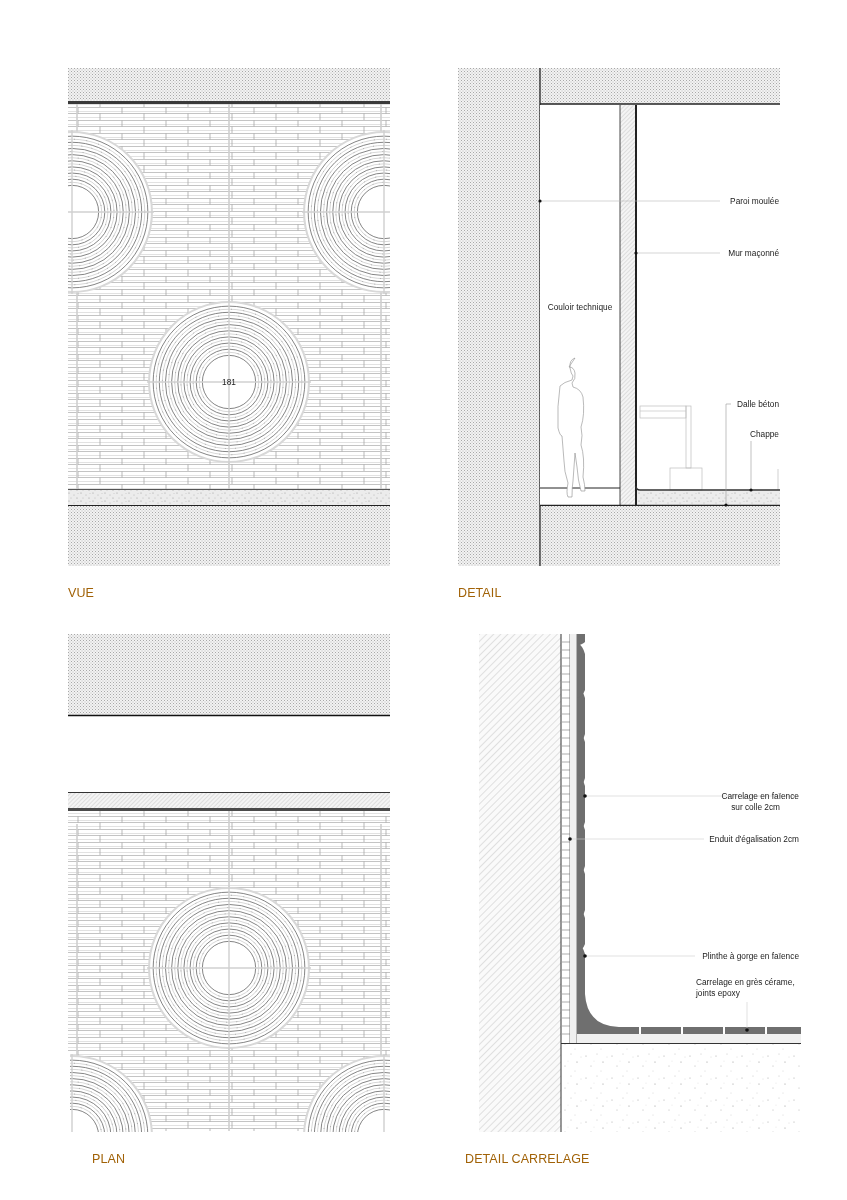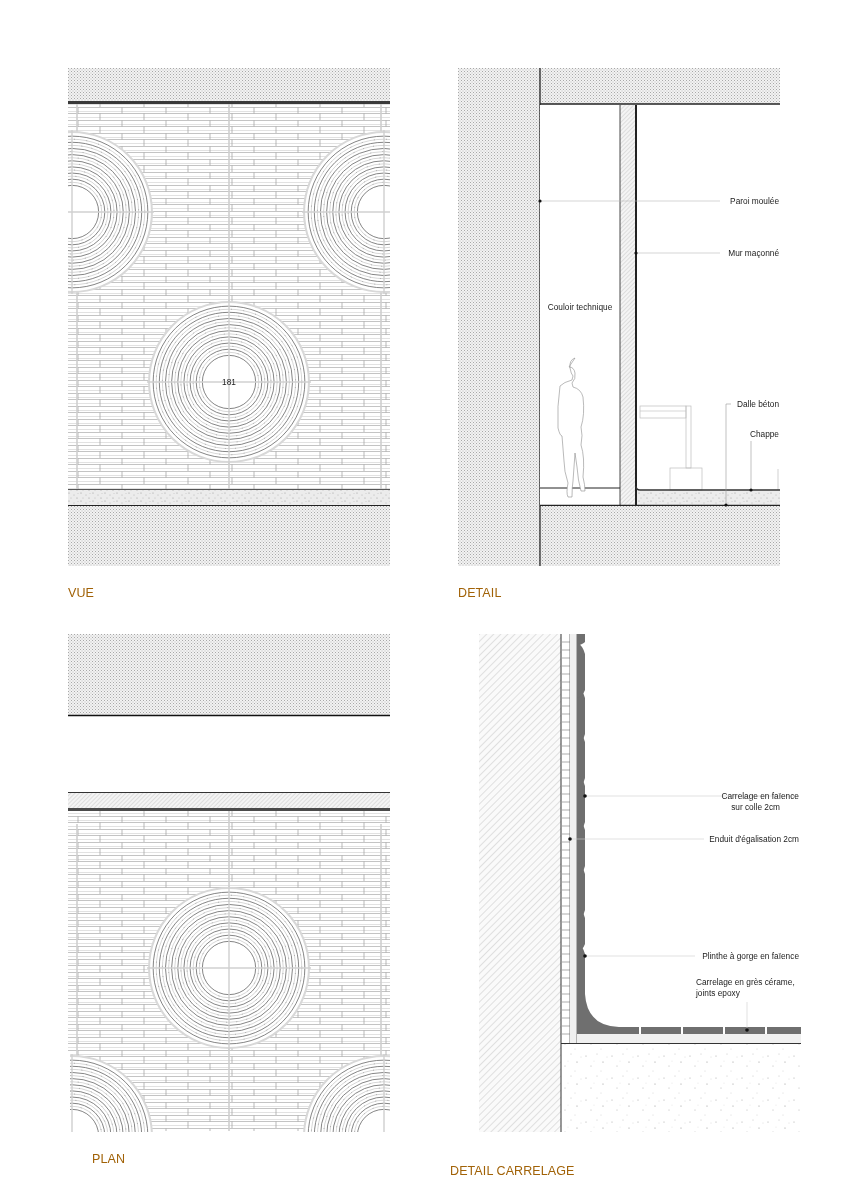--- a/index.html
+++ b/index.html
@@ -291,13 +291,13 @@
     <text class="lbl" x="320" y="208" text-anchor="end">Enduit d'égalisation 2cm</text>
     <line x1="106" y1="322" x2="216" y2="322" stroke="#ccc" stroke-width="0.6"></line>
     <circle cx="106" cy="322" r="1.8" fill="#111"></circle>
     <text class="lbl" x="320" y="325" text-anchor="end">Plinthe à gorge en faïence</text>
     <text class="lbl" x="217" y="351" text-anchor="start">Carrelage en grès cérame,</text>
     <text class="lbl" x="217" y="362" text-anchor="start">joints epoxy</text>
     <line x1="268" y1="368" x2="268" y2="396" stroke="#ccc" stroke-width="0.6"></line>
     <circle cx="268" cy="396" r="1.8" fill="#111"></circle>
   </svg>
 </div>
-<div class="title" style="left:450px;top:1152px;margin-top:12px;">DETAIL CARRELAGE</div>
+<div class="title" style="left:465px;top:1152px;">DETAIL CARRELAGE</div>
 
 </body></html>

